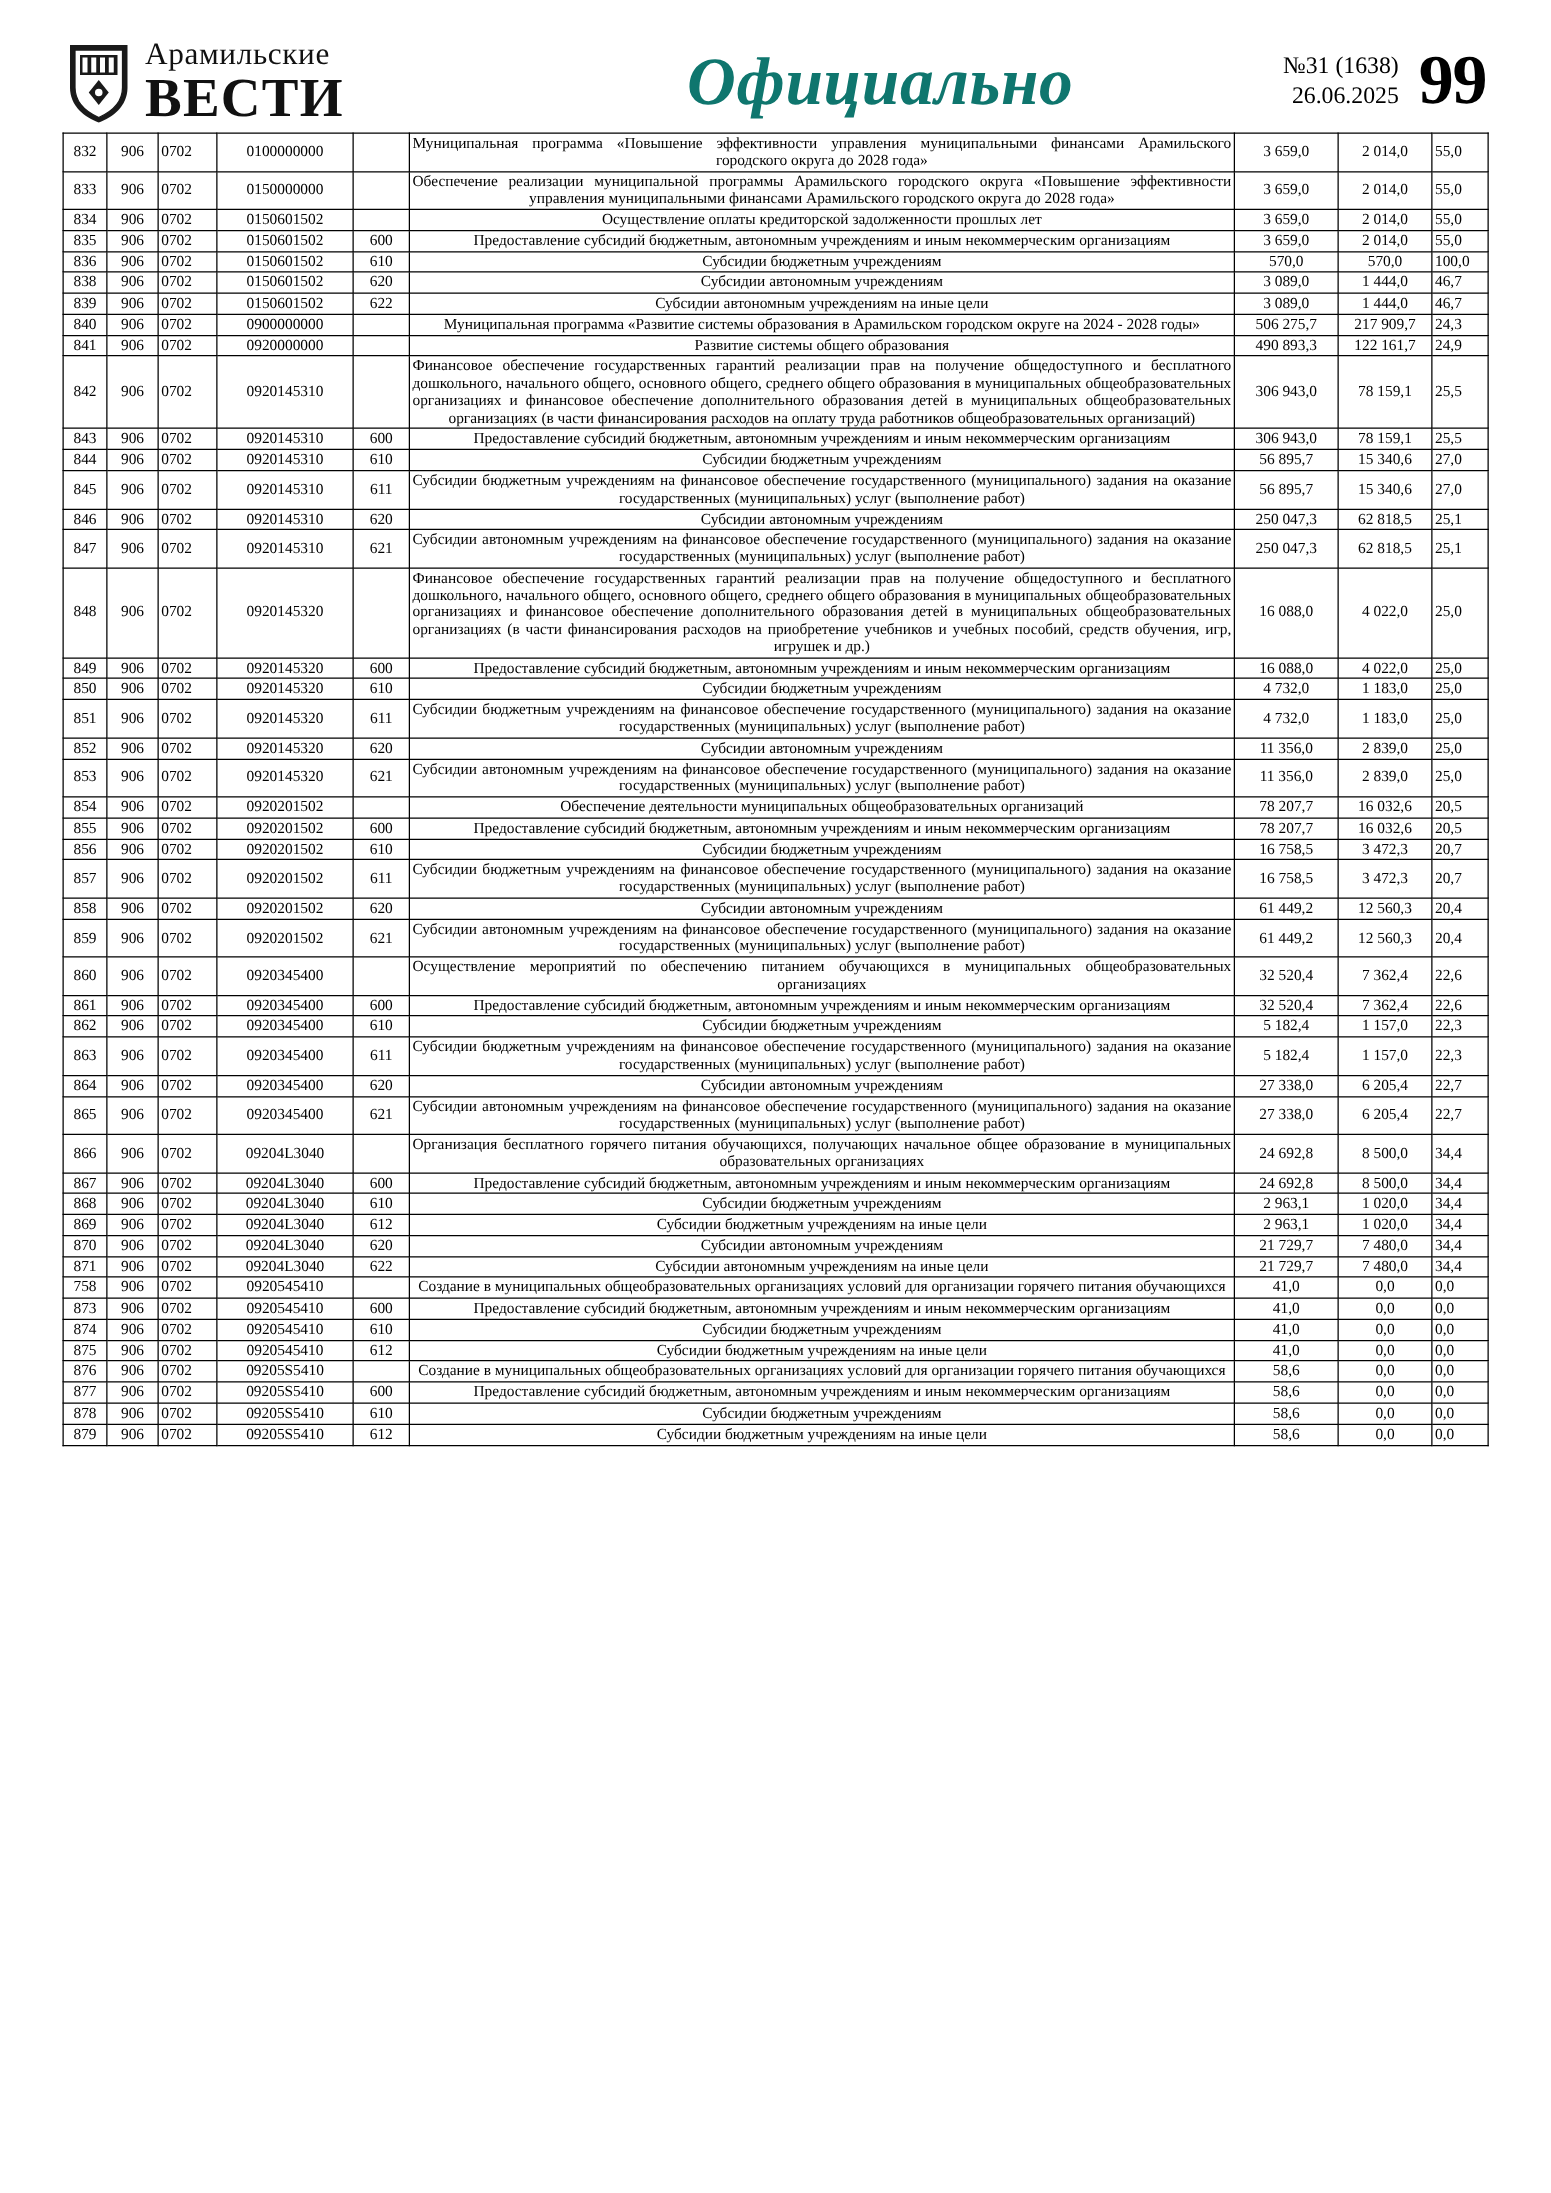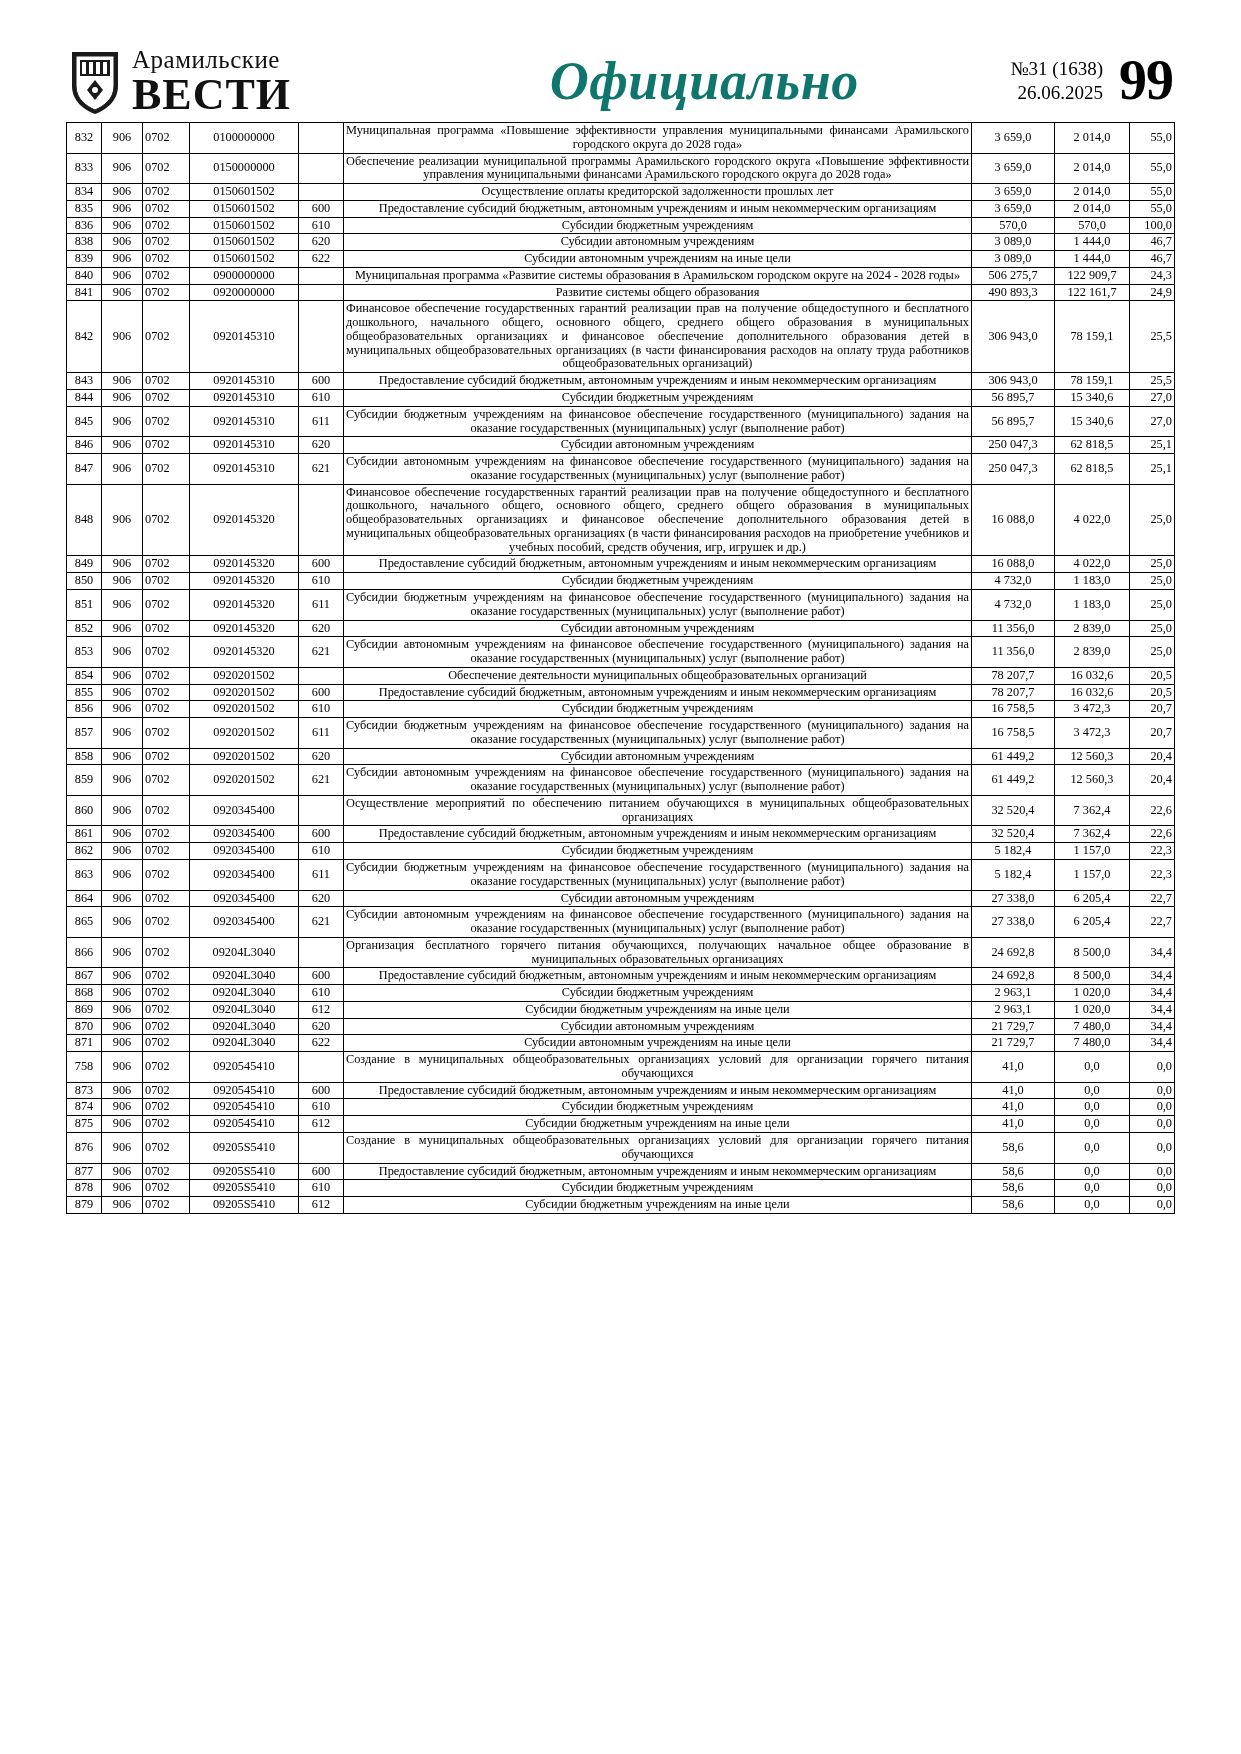--- a/index.html
+++ b/index.html
@@ -12,21 +12,21 @@
     height: 1754px;
     font-family: "Liberation Serif", serif;
     color: #000000;
     -webkit-font-smoothing: antialiased;
   }
   .page {
     width: 1241px;
     height: 1411px;
     position: relative;
     box-sizing: border-box;
-    padding: 16px;
+    padding: 0;
   }
 
   
   .masthead {
     display: flex;
     align-items: center;
     padding: 30px 52px 6px 52px;
     box-sizing: border-box;
   }
   .brand {
@@ -118,21 +118,21 @@
   td.c-target  { width: 104px; text-align: center; }
   td.c-vid     { width: 40px;  text-align: center; }
   td.c-name    { text-align: center; padding: 1px 5px; }
   td.c-name.just {
     text-align: justify;
     text-align-last: center;
     hyphens: auto;
   }
   td.c-plan    { width: 78px;  text-align: center; }
   td.c-fact    { width: 70px;  text-align: center; }
-  td.c-pct     { width: 40px;  text-align: right; }
+  td.c-pct     { width: 40px;  text-align: left; }
 </style>
 </head>
 <body>
 
 <div class="page">
 
   <div class="masthead">
     <div class="brand">
       <div class="crest">
         <svg width="54" height="70" viewBox="0 0 54 70">
@@ -245,21 +245,21 @@
             <td class="c-pct">46,7</td>
           </tr>
           <tr>
             <td class="c-num">840</td>
             <td class="c-vedom">906</td>
             <td class="c-razdel">0702</td>
             <td class="c-target">0900000000</td>
             <td class="c-vid"></td>
             <td class="c-name just">Муниципальная программа «Развитие системы образования в Арамильском городском округе на 2024 - 2028 годы»</td>
             <td class="c-plan">506 275,7</td>
-            <td class="c-fact">122 909,7</td>
+            <td class="c-fact">217 909,7</td>
             <td class="c-pct">24,3</td>
           </tr>
           <tr>
             <td class="c-num">841</td>
             <td class="c-vedom">906</td>
             <td class="c-razdel">0702</td>
             <td class="c-target">0920000000</td>
             <td class="c-vid"></td>
             <td class="c-name">Развитие системы общего образования</td>
             <td class="c-plan">490 893,3</td>

